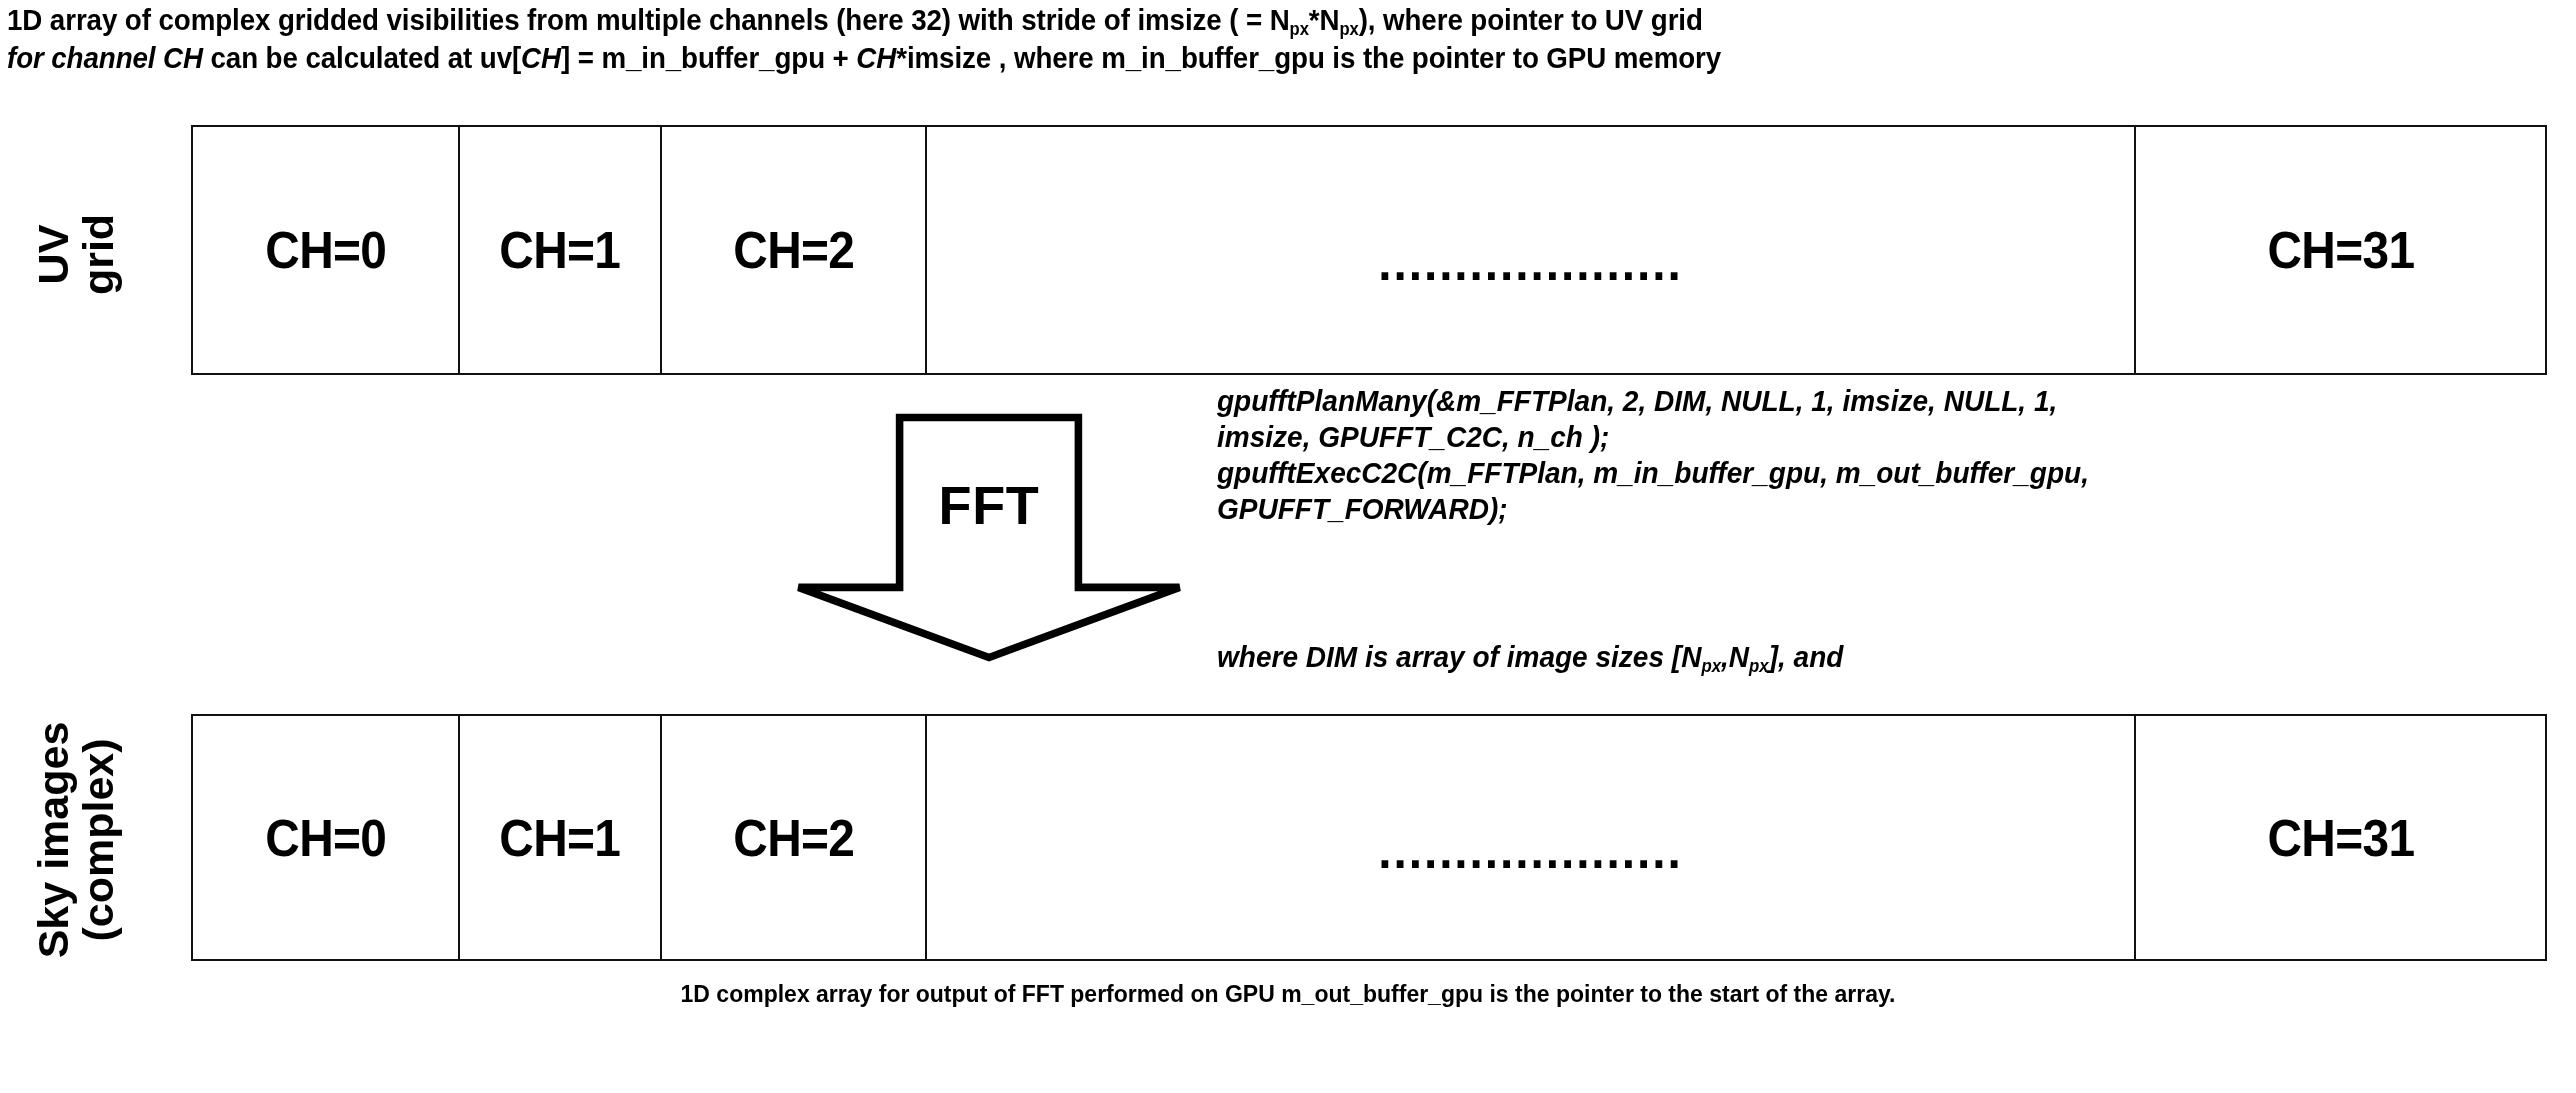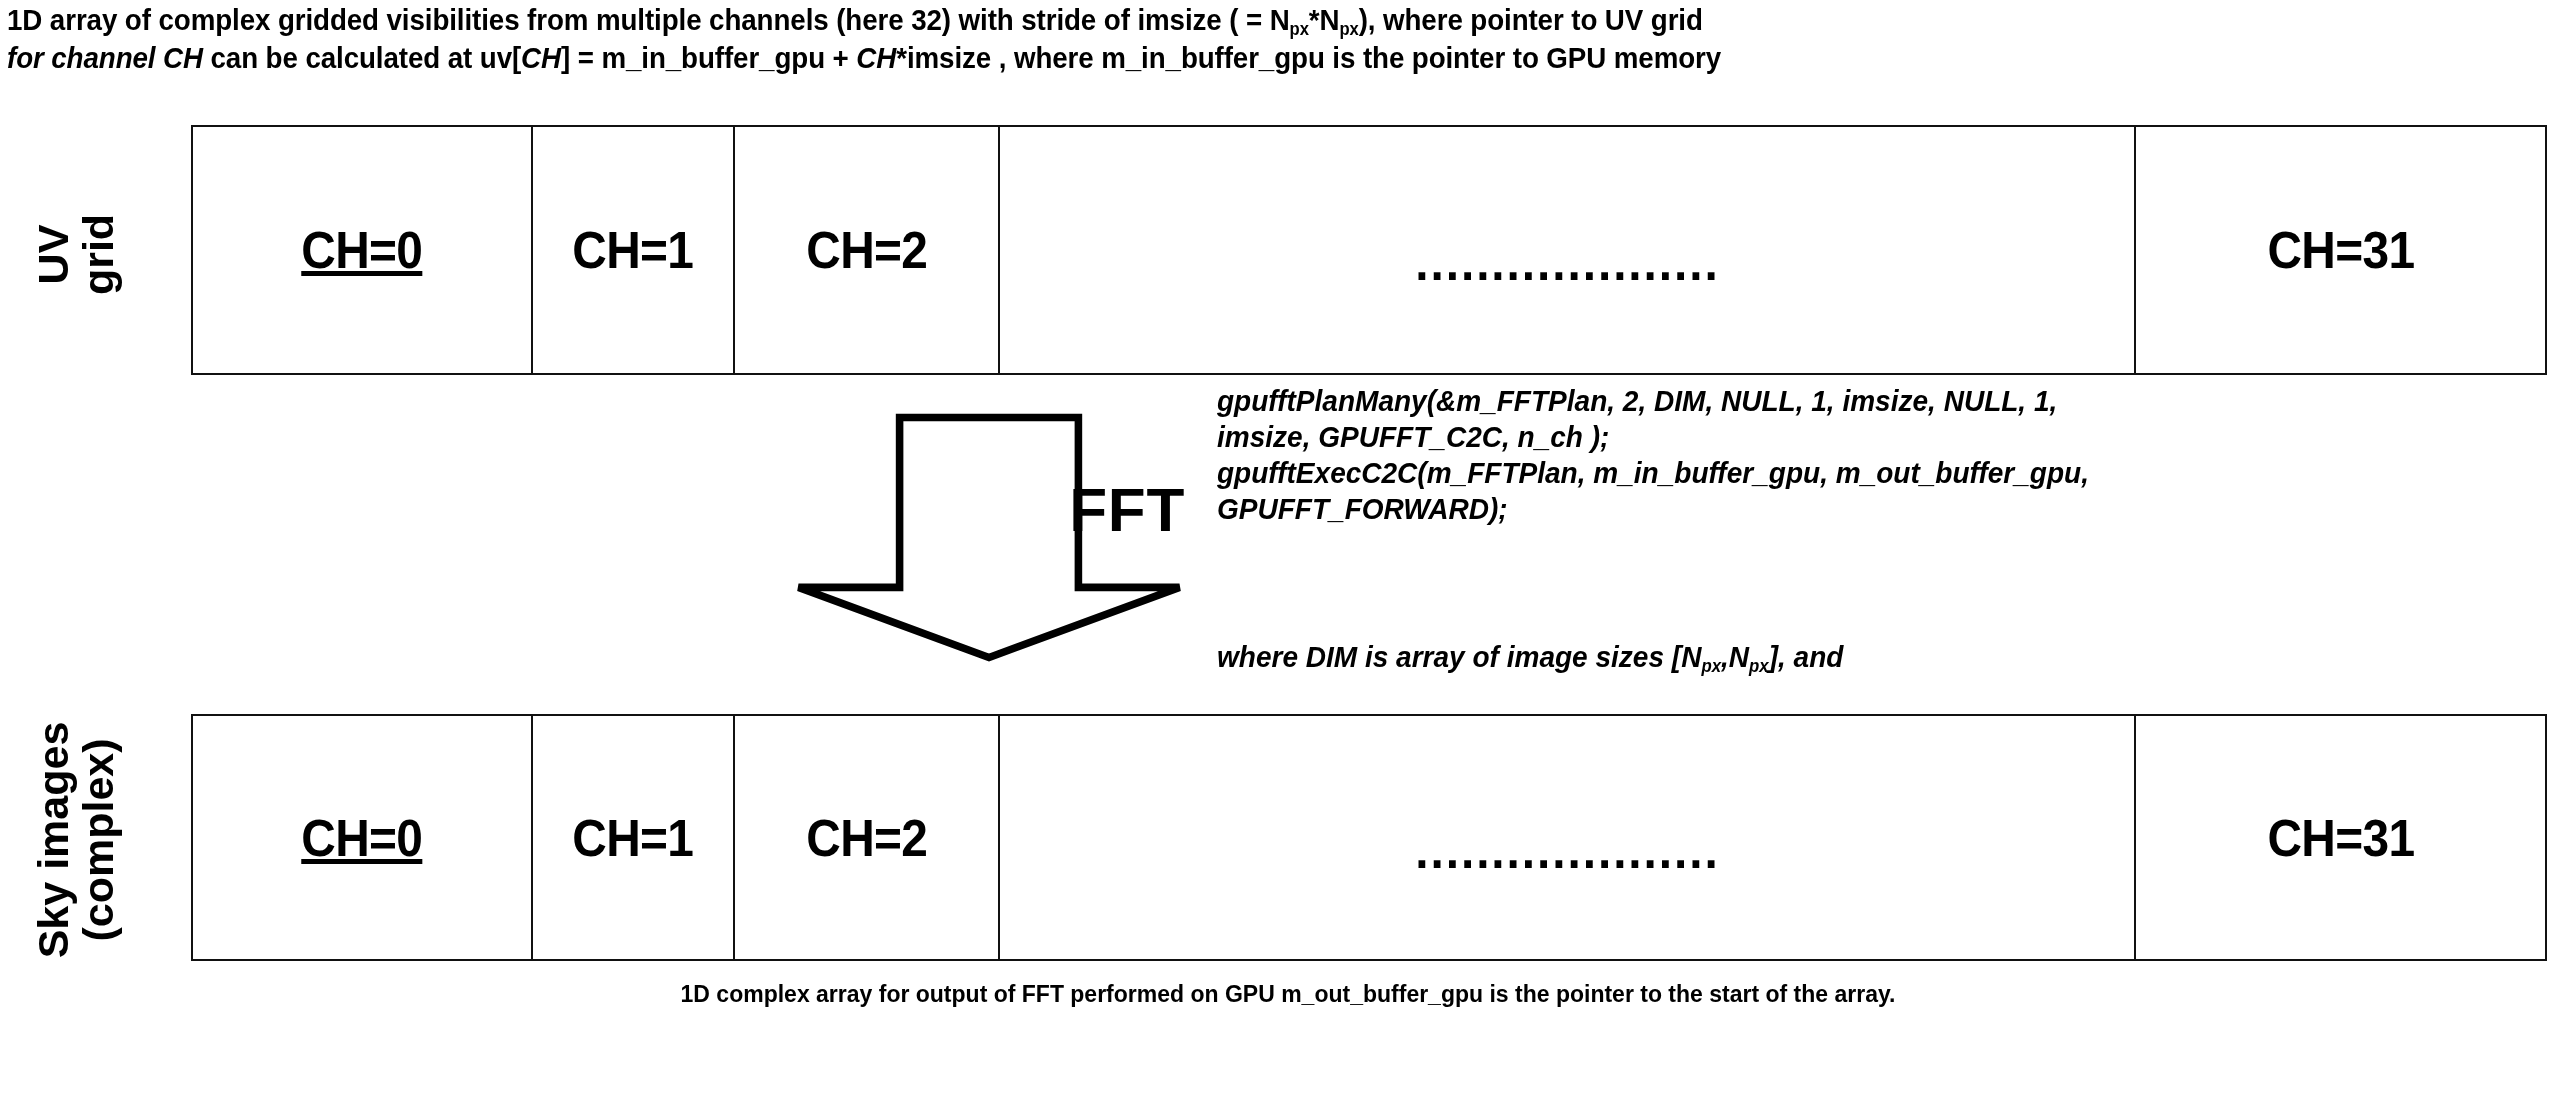--- a/index.html
+++ b/index.html
@@ -115,42 +115,42 @@
     height: 250px;
   }
   #strip-sky {
     left: 191px;
     top: 714px;
     width: 2356px;
     height: 247px;
   }
 
   
-  .col-0 { width: 340px; text-decoration: underline; }
+  .col-0 { width: 267px; }
   .col-1 { width: 202px; }
   .col-2 { width: 265px; text-align: center; }
   .col-d { flex: 1 1 auto; }
   .col-n { width: 409px; }
 
   
   #fft-arrow {
     position: absolute;
     left: 793px;
     top: 412px;
     width: 392px;
     height: 251px;
   }
   #fft-arrow svg { display: block; width: 100%; height: 100%; }
   #fft-label {
     position: absolute;
     left: 793px;
     top: 474px;
     width: 392px;
-    text-align: right;
-    font-size: 62px;
+    text-align: center;
+    font-size: 54px;
     font-weight: 700;
     letter-spacing: 0.7px;
     pointer-events: none;
   }
 
   
   #code-block {
     position: absolute;
     left: 1217px;
     top: 383px;

